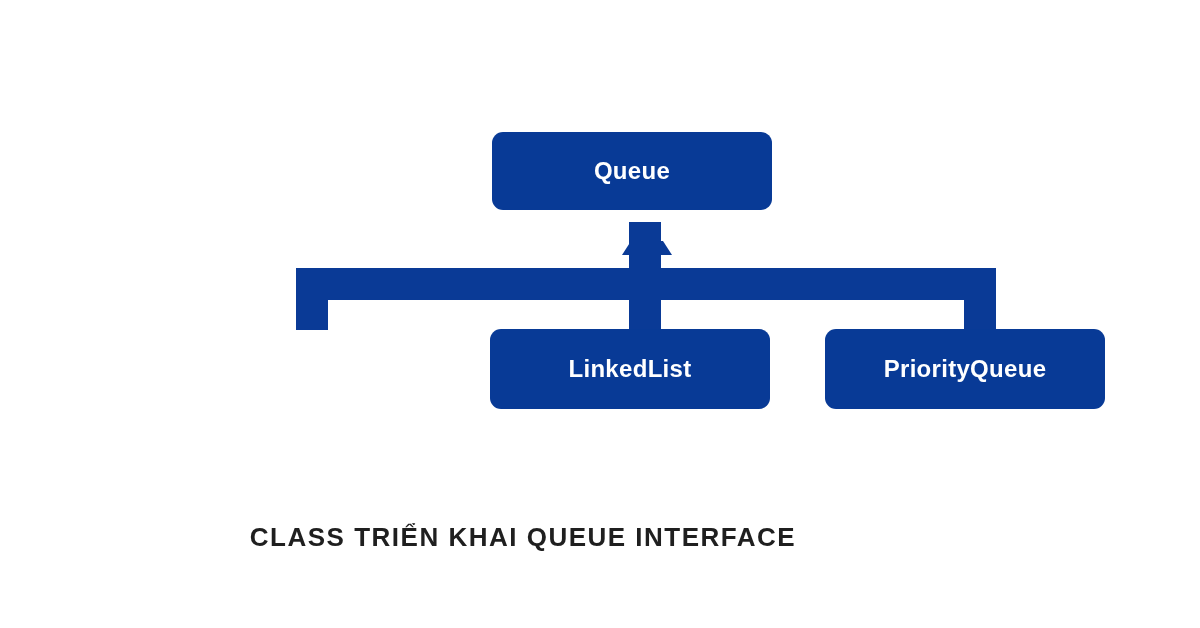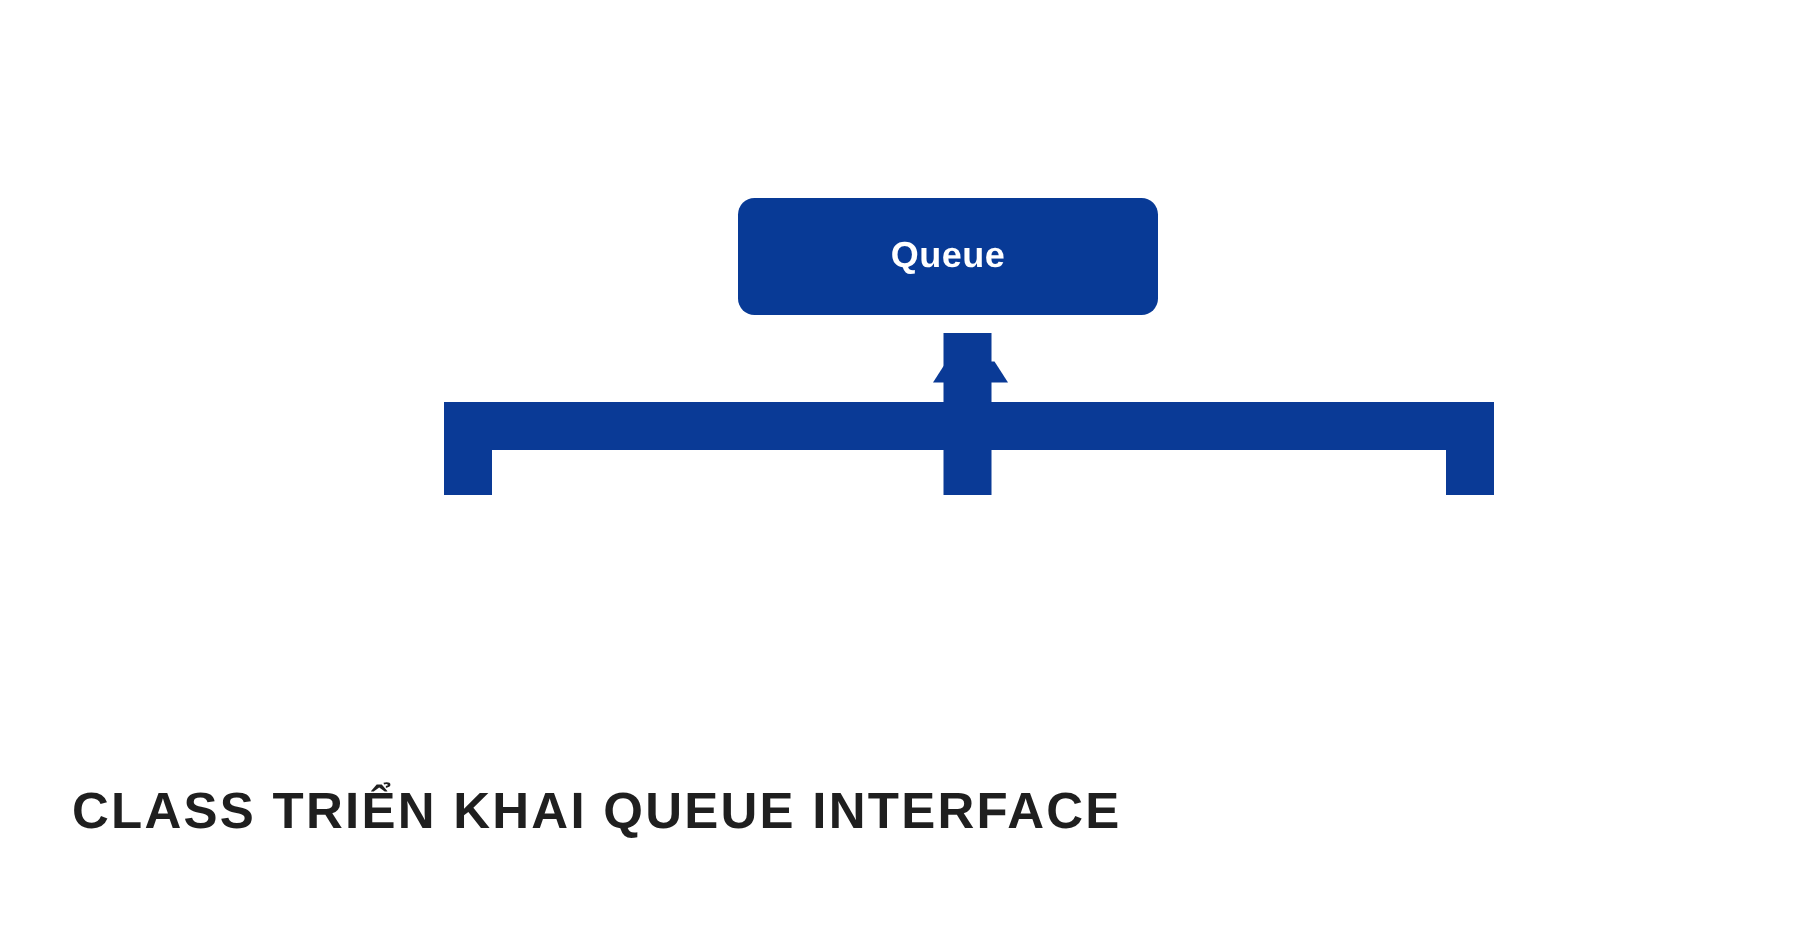--- a/index.html
+++ b/index.html
@@ -53,38 +53,45 @@
     left: 590px; top: 177px;
     width: 0; height: 0;
     border-left: 9px solid transparent;
     border-right: 9px solid transparent;
     border-bottom: 14px solid var(--connector);
   }
   .caption {
     position: absolute;
     left: 0; top: 474px;
     width: 982px;
+    text-align: center;
     color: var(--caption-text);
-    font-size: 34px;
+    font-size: 26px;
     font-weight: bold;
     letter-spacing: 1.5px;
   }
 </style>
 </head>
 <body>
 
 <div class="canvas">
 
   <div class="node node-queue">
     <span>Queue</span>
   </div>
 
   <div class="arrow-head"></div>
   <div class="line arrow-shaft"></div>
   <div class="line line-horizontal"></div>
   <div class="line stub-left"></div>
   <div class="line stub-mid"></div>
   <div class="line stub-right"></div>
 
+  <div class="node node-linkedlist">
+    <span>LinkedList</span>
+  </div>
+  <div class="node node-priorityqueue">
+    <span>PriorityQueue</span>
+  </div>
 
   <div class="caption">CLASS TRIỂN KHAI QUEUE INTERFACE</div>
 
 </div>
 
 </body></html>

